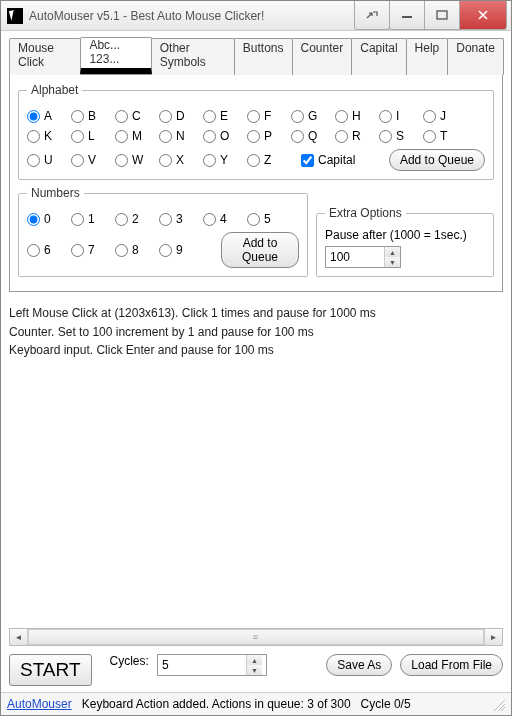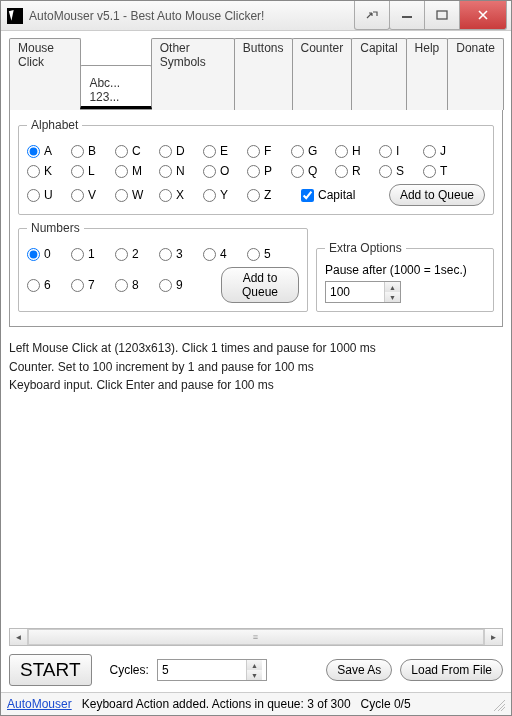--- a/index.html
+++ b/index.html
@@ -98,25 +98,24 @@
   border-bottom: none;
   padding: 2px 8px;
   background: #f4f4f4;
   margin-right: -1px;
   border-radius: 2px 2px 0 0;
   color: #333;
   cursor: default;
 }
 .tab.active {
   background: #fff;
-  border-bottom: 3px solid #000000;
-  padding-top: 10px;
+  border-bottom: 6px solid #000000;
+  padding-top: 0;
   position: relative;
   top: -1px;
-  margin-top: 28px;
 }
 .tabpanel {
   border: 1px solid #999;
   padding: 8px;
   background: #fff;
   z-index: 1;
 }
 fieldset.group {
   border: 1px solid #bbb;
   border-radius: 2px;
@@ -249,21 +248,21 @@
   border: 1px solid #ccc;
   display: flex;
   align-items: center;
   justify-content: center;
   font-size: 9px;
   color: #999;
   letter-spacing: 1px;
 }
 .actionbar {
   display: flex;
-  align-items: center;
+  align-items: flex-start;
   gap: 8px;
   padding: 2px 0 6px 0;
 }
 .start-btn {
   font-size: 19px;
   padding: 4px 10px;
   background: linear-gradient(to bottom, #fdfdfd, #e4e4e4);
   border: 1px solid #888;
   border-radius: 3px;
   font-family: inherit;

